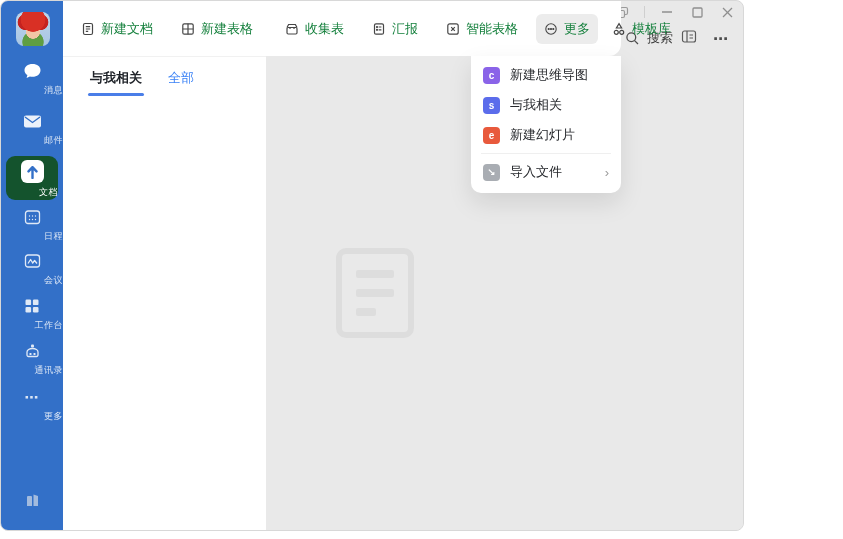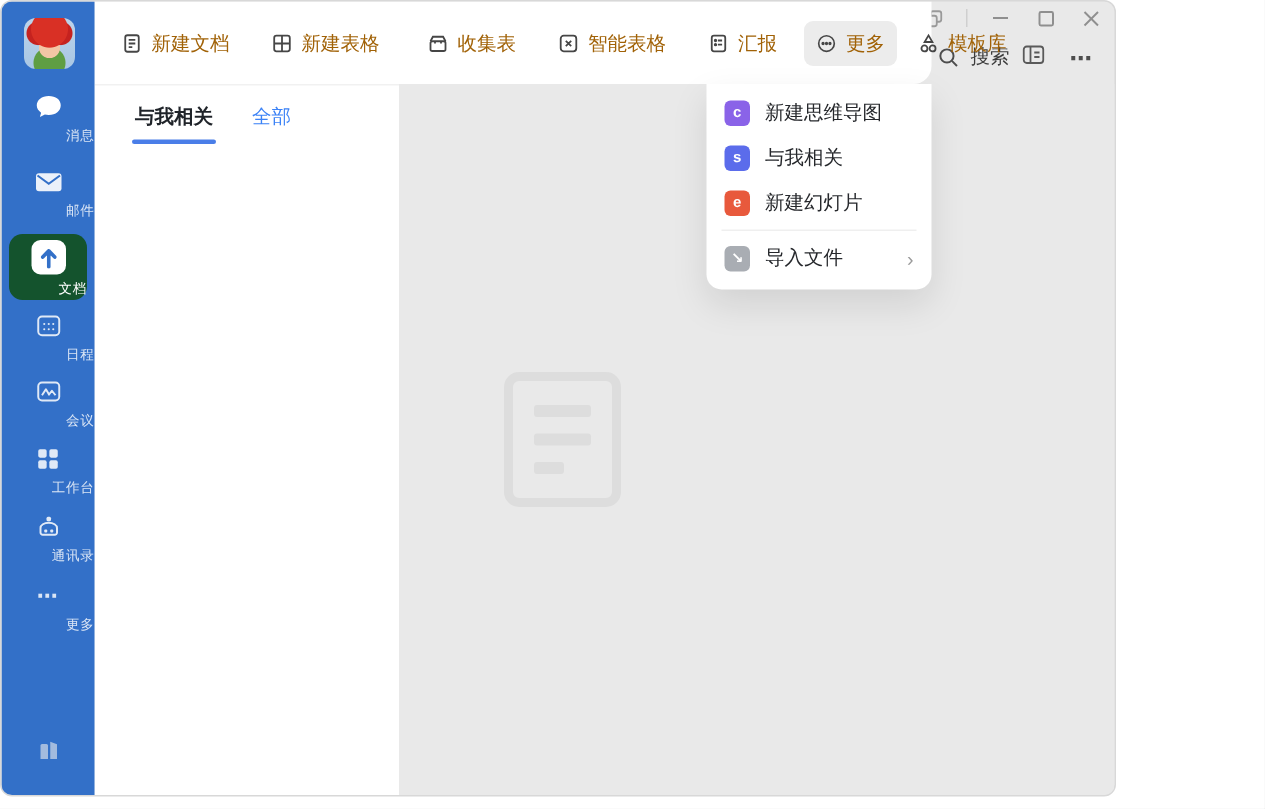--- a/index.html
+++ b/index.html
@@ -20,21 +20,21 @@
   .side-item{position:absolute;left:0;width:62px;text-align:right;color:rgba(255,255,255,0.82);cursor:pointer;}
   .side-item .ic{height:20px;display:flex;align-items:center;justify-content:center;}
   .side-item .lbl{font-size:9px;margin-top:3px;letter-spacing:0.5px;}
   .side-item.active{left:5px;width:52px;background:#14532d;border-radius:9px;height:44px;
     padding-top:4px;color:#ffffff;}
   .doc-badge{width:23px;height:23px;background:#ffffff;border-radius:6px;margin:0 auto;
     display:flex;align-items:center;justify-content:center;}
   
   .toolbar{position:absolute;left:62px;top:0;width:558px;height:55px;background:#ffffff;
     border-bottom-right-radius:12px;display:flex;align-items:center;padding-left:10px;}
-  .tb-item{display:flex;align-items:center;gap:6px;font-size:13px;color:#a16207;
+  .tb-item{display:flex;align-items:center;gap:6px;font-size:13px;color:#15803d;
     padding:6px 8px;border-radius:6px;cursor:pointer;white-space:nowrap;}
   .tb-item svg{flex:0 0 auto;}
   .tb-item.active{background:#ececec;}
   .tb-sep{width:1px;height:16px;background:#e4e4e4;margin:0 8px;}
   
   .titlebar{position:absolute;right:8px;top:0;height:22px;display:flex;align-items:center;gap:14px;color:#8f8f8f;}
   .tsep{width:1px;height:12px;background:#cfcfcf;}
   .wbtn{display:flex;align-items:center;justify-content:center;width:16px;height:16px;cursor:pointer;}
   .search{position:absolute;left:624px;top:28px;display:flex;align-items:center;gap:7px;
     font-size:13px;color:#3d3d3d;cursor:pointer;}
@@ -146,34 +146,34 @@
       <svg width="14" height="14" viewBox="0 0 14 14" fill="none" stroke="#464646" stroke-width="1.2">
         <path d="M2 5.5 L3.6 2.5 h6.8 L12 5.5"></path>
           <rect x="2" y="5.5" width="10" height="6.5" rx="1.2"></rect>
           <line x1="5" y1="5.5" x2="5" y2="7"></line>
           <line x1="9" y1="5.5" x2="9" y2="7"></line>
       </svg>
       <span>收集表</span>
     </div>
     <div class="tb-item" style="margin-left:12px;">
       <svg width="14" height="14" viewBox="0 0 14 14" fill="none" stroke="#464646" stroke-width="1.2">
-        <rect x="1.8" y="1.8" width="10.4" height="10.4" rx="2"></rect>
-          <path d="M5.2 5.2 L8.8 8.8 M8.8 5.2 L5.2 8.8"></path>
-      </svg>
-      <span>智能表格</span>
-    </div>
-    <div class="tb-item" style="margin-left:12px;">
-      <svg width="14" height="14" viewBox="0 0 14 14" fill="none" stroke="#464646" stroke-width="1.2">
         <rect x="2.5" y="1.8" width="9" height="10.4" rx="1.5"></rect>
           <line x1="6.6" y1="5" x2="9.4" y2="5"></line>
           <circle cx="5" cy="5" r="0.5" fill="#464646"></circle>
           <line x1="6.6" y1="7.8" x2="9.4" y2="7.8"></line>
           <circle cx="5" cy="7.8" r="0.5" fill="#464646"></circle>
       </svg>
       <span>汇报</span>
+    </div>
+    <div class="tb-item" style="margin-left:12px;">
+      <svg width="14" height="14" viewBox="0 0 14 14" fill="none" stroke="#464646" stroke-width="1.2">
+        <rect x="1.8" y="1.8" width="10.4" height="10.4" rx="2"></rect>
+          <path d="M5.2 5.2 L8.8 8.8 M8.8 5.2 L5.2 8.8"></path>
+      </svg>
+      <span>智能表格</span>
     </div>
     <div class="tb-item active" style="margin-left:10px;">
       <svg width="14" height="14" viewBox="0 0 14 14" fill="none" stroke="#464646" stroke-width="1.1">
         <circle cx="7" cy="7" r="5.2"></circle>
           <circle cx="4.7" cy="7" r="0.55" fill="#464646"></circle>
           <circle cx="7" cy="7" r="0.55" fill="#464646"></circle>
           <circle cx="9.3" cy="7" r="0.55" fill="#464646"></circle>
       </svg>
       <span>更多</span>
     </div>

